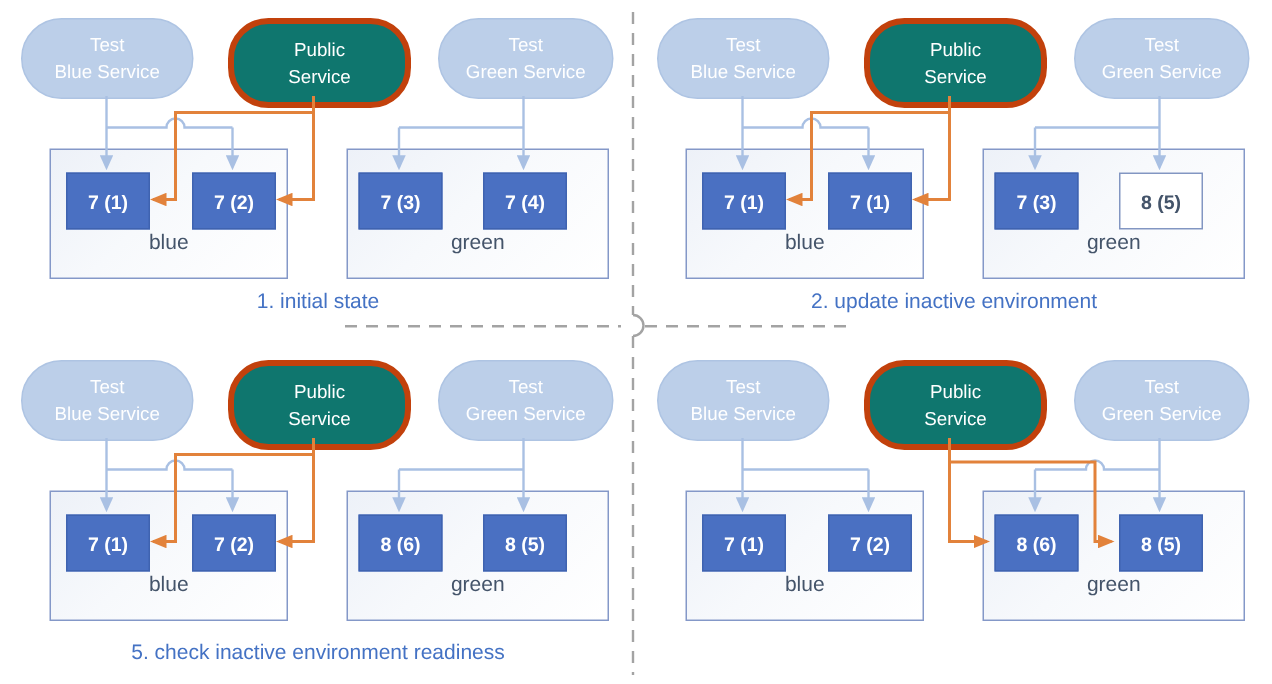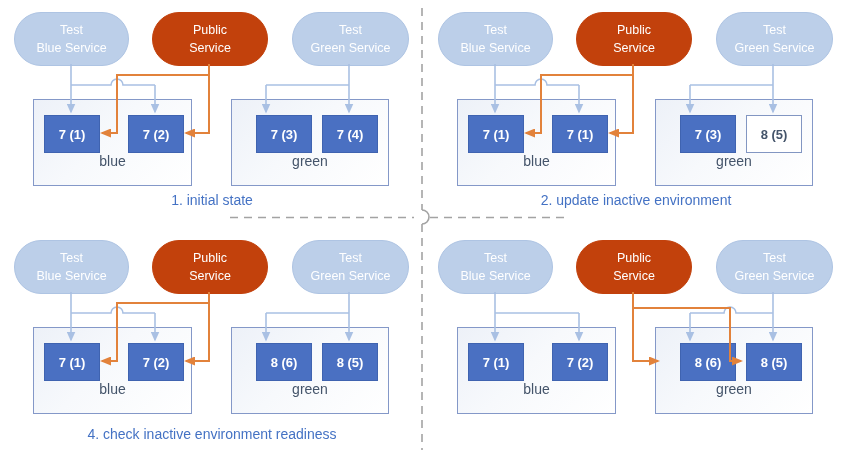--- a/index.html
+++ b/index.html
@@ -8,44 +8,44 @@
     font-family:"Liberation Sans", sans-serif;
   }
   .quad{position:absolute;width:424px;height:228px;}
   
   .svc{
     position:absolute;top:12px;height:52px;
     display:flex;flex-direction:column;align-items:center;justify-content:center;
     color:#ffffff;font-size:12.5px;line-height:18px;text-align:center;border-radius:27px;
   }
   .svc.light{background:#bccfe9;border:1px solid #aec4e3;}
-  .svc.dark{background:#c2410c;border:1px solid #c2410c;}
+  .svc.dark{background:#0f766e;border:4px solid #c2410c;}
   .svc.blue-t{left:14px;width:113px;}
   .svc.pub{left:152px;width:114px;}
   .svc.green-t{left:292px;width:115px;}
   
   .env{
     position:absolute;top:99px;height:85px;
     border:1px solid #8498c8;
     background:linear-gradient(135deg,#edf1f8 0%,#f7f9fc 45%,#ffffff 100%);
   }
   .env.blue-e{left:33px;width:157px;text-decoration:underline;}
-  .env.green-e{left:231px;width:156px;}
+  .env.green-e{left:231px;width:156px;padding-left:17px;}
   .env-label{
     position:absolute;left:0;right:0;top:53px;text-align:center;
     color:#44546a;font-size:14px;
   }
   
   .pod{
     position:absolute;top:115px;width:54px;height:36px;
     display:flex;align-items:center;justify-content:center;
     background:#4a70c2;border:1px solid #3f63b0;color:#ffffff;font-size:13px;font-weight:bold;
   }
   .pod.outline{background:#ffffff;border:1px solid #8296c2;color:#44546a;}
-  .pod.p1{left:44px;} .pod.p2{left:128px;} .pod.p3{left:256px;} .pod.p4{left:322px;}
+  .pod.p1{left:44px;} .pod.p2{left:128px;} .pod.p3{left:239px;} .pod.p4{left:322px;}
   
   .caption{
     position:absolute;left:0;width:424px;text-align:center;
     color:#4472c4;font-size:14px;
   }
   .quad.top .caption{top:192px;}
   .quad.bottom .caption{top:198px;}
   .arrows{position:absolute;left:0;top:0;width:424px;height:228px;pointer-events:none;}
   .lb{stroke:#a9c0e3;stroke-width:1.6;fill:none;}
   .or{stroke:#e2823b;stroke-width:2;fill:none;}
@@ -167,21 +167,21 @@
     <svg class="arrows" viewBox="0 0 424 228">
       <path class="lb" d="M71,64 V111.5" marker-end="url(#ab)"></path>
       <path class="lb" d="M71,85 H111 a6,6 0 0 1 12,0 H155"></path>
       <path class="lb" d="M155,85 V111.5" marker-end="url(#ab)"></path>
       <path class="lb" d="M349,64 V111.5" marker-end="url(#ab)"></path>
       <path class="lb" d="M349,85 H266"></path>
       <path class="lb" d="M266,85 V111.5" marker-end="url(#ab)"></path>
       <path class="or" d="M209,64 V133 H186" marker-end="url(#ao)"></path>
       <path class="or" d="M209,75 H117 V133 H102" marker-end="url(#ao)"></path>
     </svg>
-    <div class="caption">4. check inactive environment readiness</div>
+    <div class="caption">5. check inactive environment readiness</div>
   </div>
 
   <div class="quad bottom" style="left:424px;top:228px">
     <div class="svc light blue-t">
       <span>Test</span>
       <span>Blue Service</span>
     </div>
     <div class="svc dark pub">
       <span>Public</span>
       <span>Service</span>

